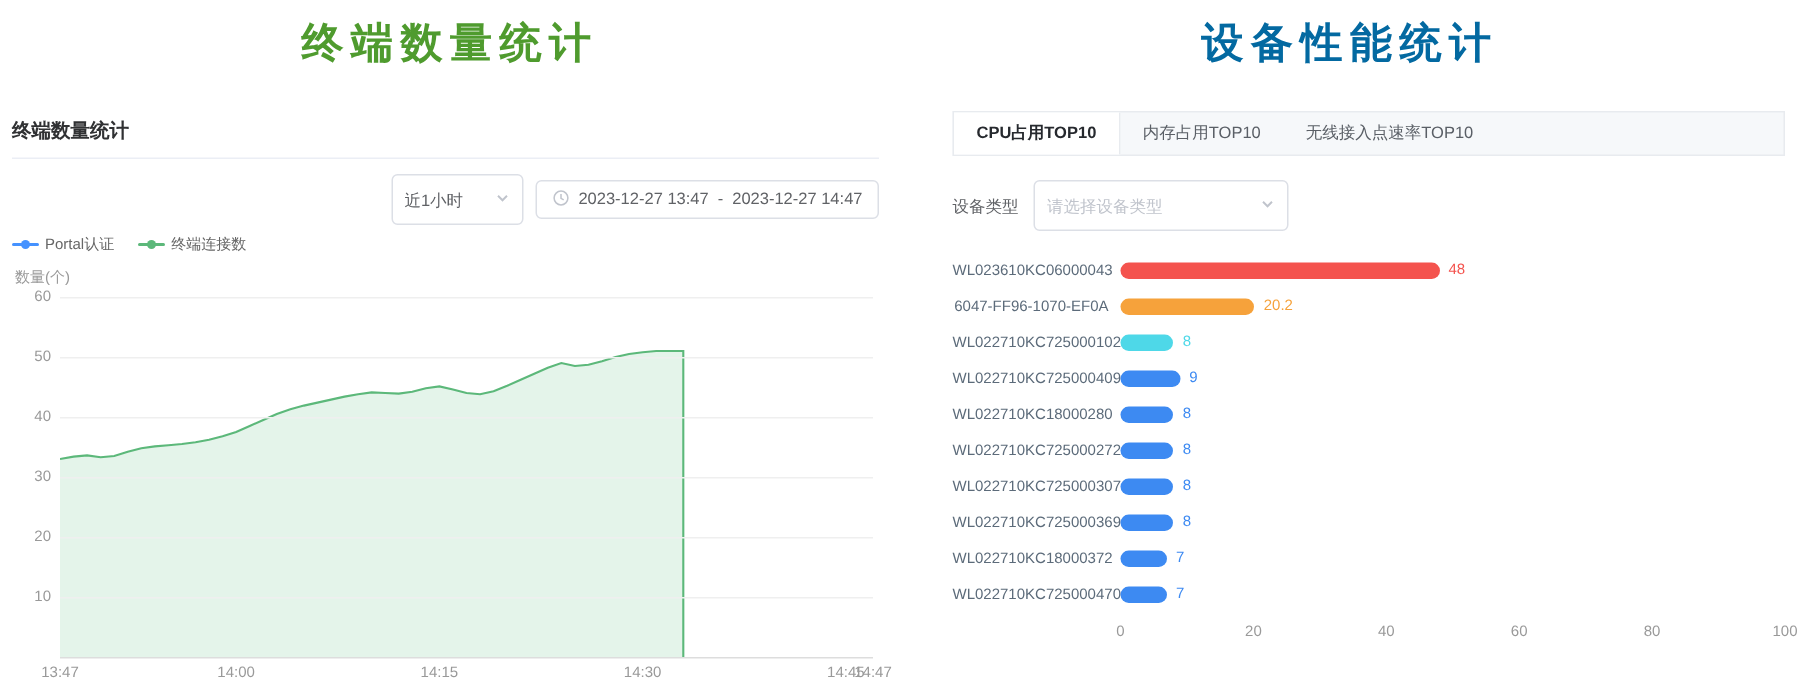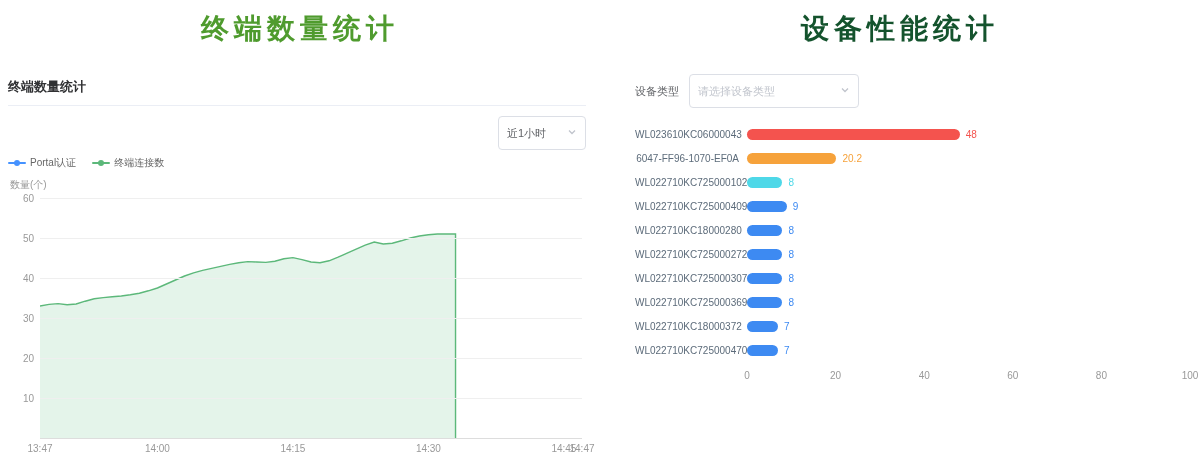--- a/index.html
+++ b/index.html
@@ -79,20 +79,31 @@
 
       <div class="controls">
         <div class="select time-select">
           <span>近1小时</span>
           <span>
             <svg width="10" height="10" viewBox="0 0 10 10">
                 <path d="M2 3.5 L5 6.5 L8 3.5" stroke="#c0c4cc" stroke-width="1.3" fill="none"></path>
               </svg>
           </span>
         </div>
+        <div class="datepicker">
+          <span>
+            <svg width="12" height="12" viewBox="0 0 12 12">
+                <circle cx="6" cy="6" r="4.6" stroke="#c0c4cc" stroke-width="1" fill="none"></circle>
+                <path d="M6 3.4 V6.2 L7.8 7.2" stroke="#c0c4cc" stroke-width="1" fill="none"></path>
+              </svg>
+          </span>
+          <span>2023-12-27 13:47</span>
+          <span>-</span>
+          <span>2023-12-27 14:47</span>
+        </div>
       </div>
 
       <div class="legend" id="legend">
           <div class="legend-item">
             <span class="legend-line" style="background:#4592ff">
               <i style="background:#4592ff"></i>
             </span>
             <span>Portal认证</span>
           </div>
           <div class="legend-item">
@@ -130,22 +141,27 @@
             <span class="xtick" style="left: 46.6667%;">14:15</span>
             <span class="xtick" style="left: 71.6667%;">14:30</span>
             <span class="xtick" style="left: 96.6667%;">14:45</span>
             <span class="xtick" style="left: 100%;">14:47</span>
           </div>
       </div>
     </div>
   </section>
 
   <section class="half right">
-    <h1 class="big-title" style="color: #14532d;">设备性能统计</h1>
+    <h1 class="big-title" style="color: #0369a1;">设备性能统计</h1>
     <div class="card">
+      <div class="tabs" id="tabs">
+          <div class="tab active">CPU占用TOP10</div>
+          <div class="tab">内存占用TOP10</div>
+          <div class="tab">无线接入点速率TOP10</div>
+        </div>
 
       <div class="filter-row">
         <span class="filter-label">设备类型</span>
         <div class="select device-select">
           <span>请选择设备类型</span>
           <span>
             <svg width="10" height="10" viewBox="0 0 10 10">
                 <path d="M2 3.5 L5 6.5 L8 3.5" stroke="#c0c4cc" stroke-width="1.3" fill="none"></path>
               </svg>
           </span>

